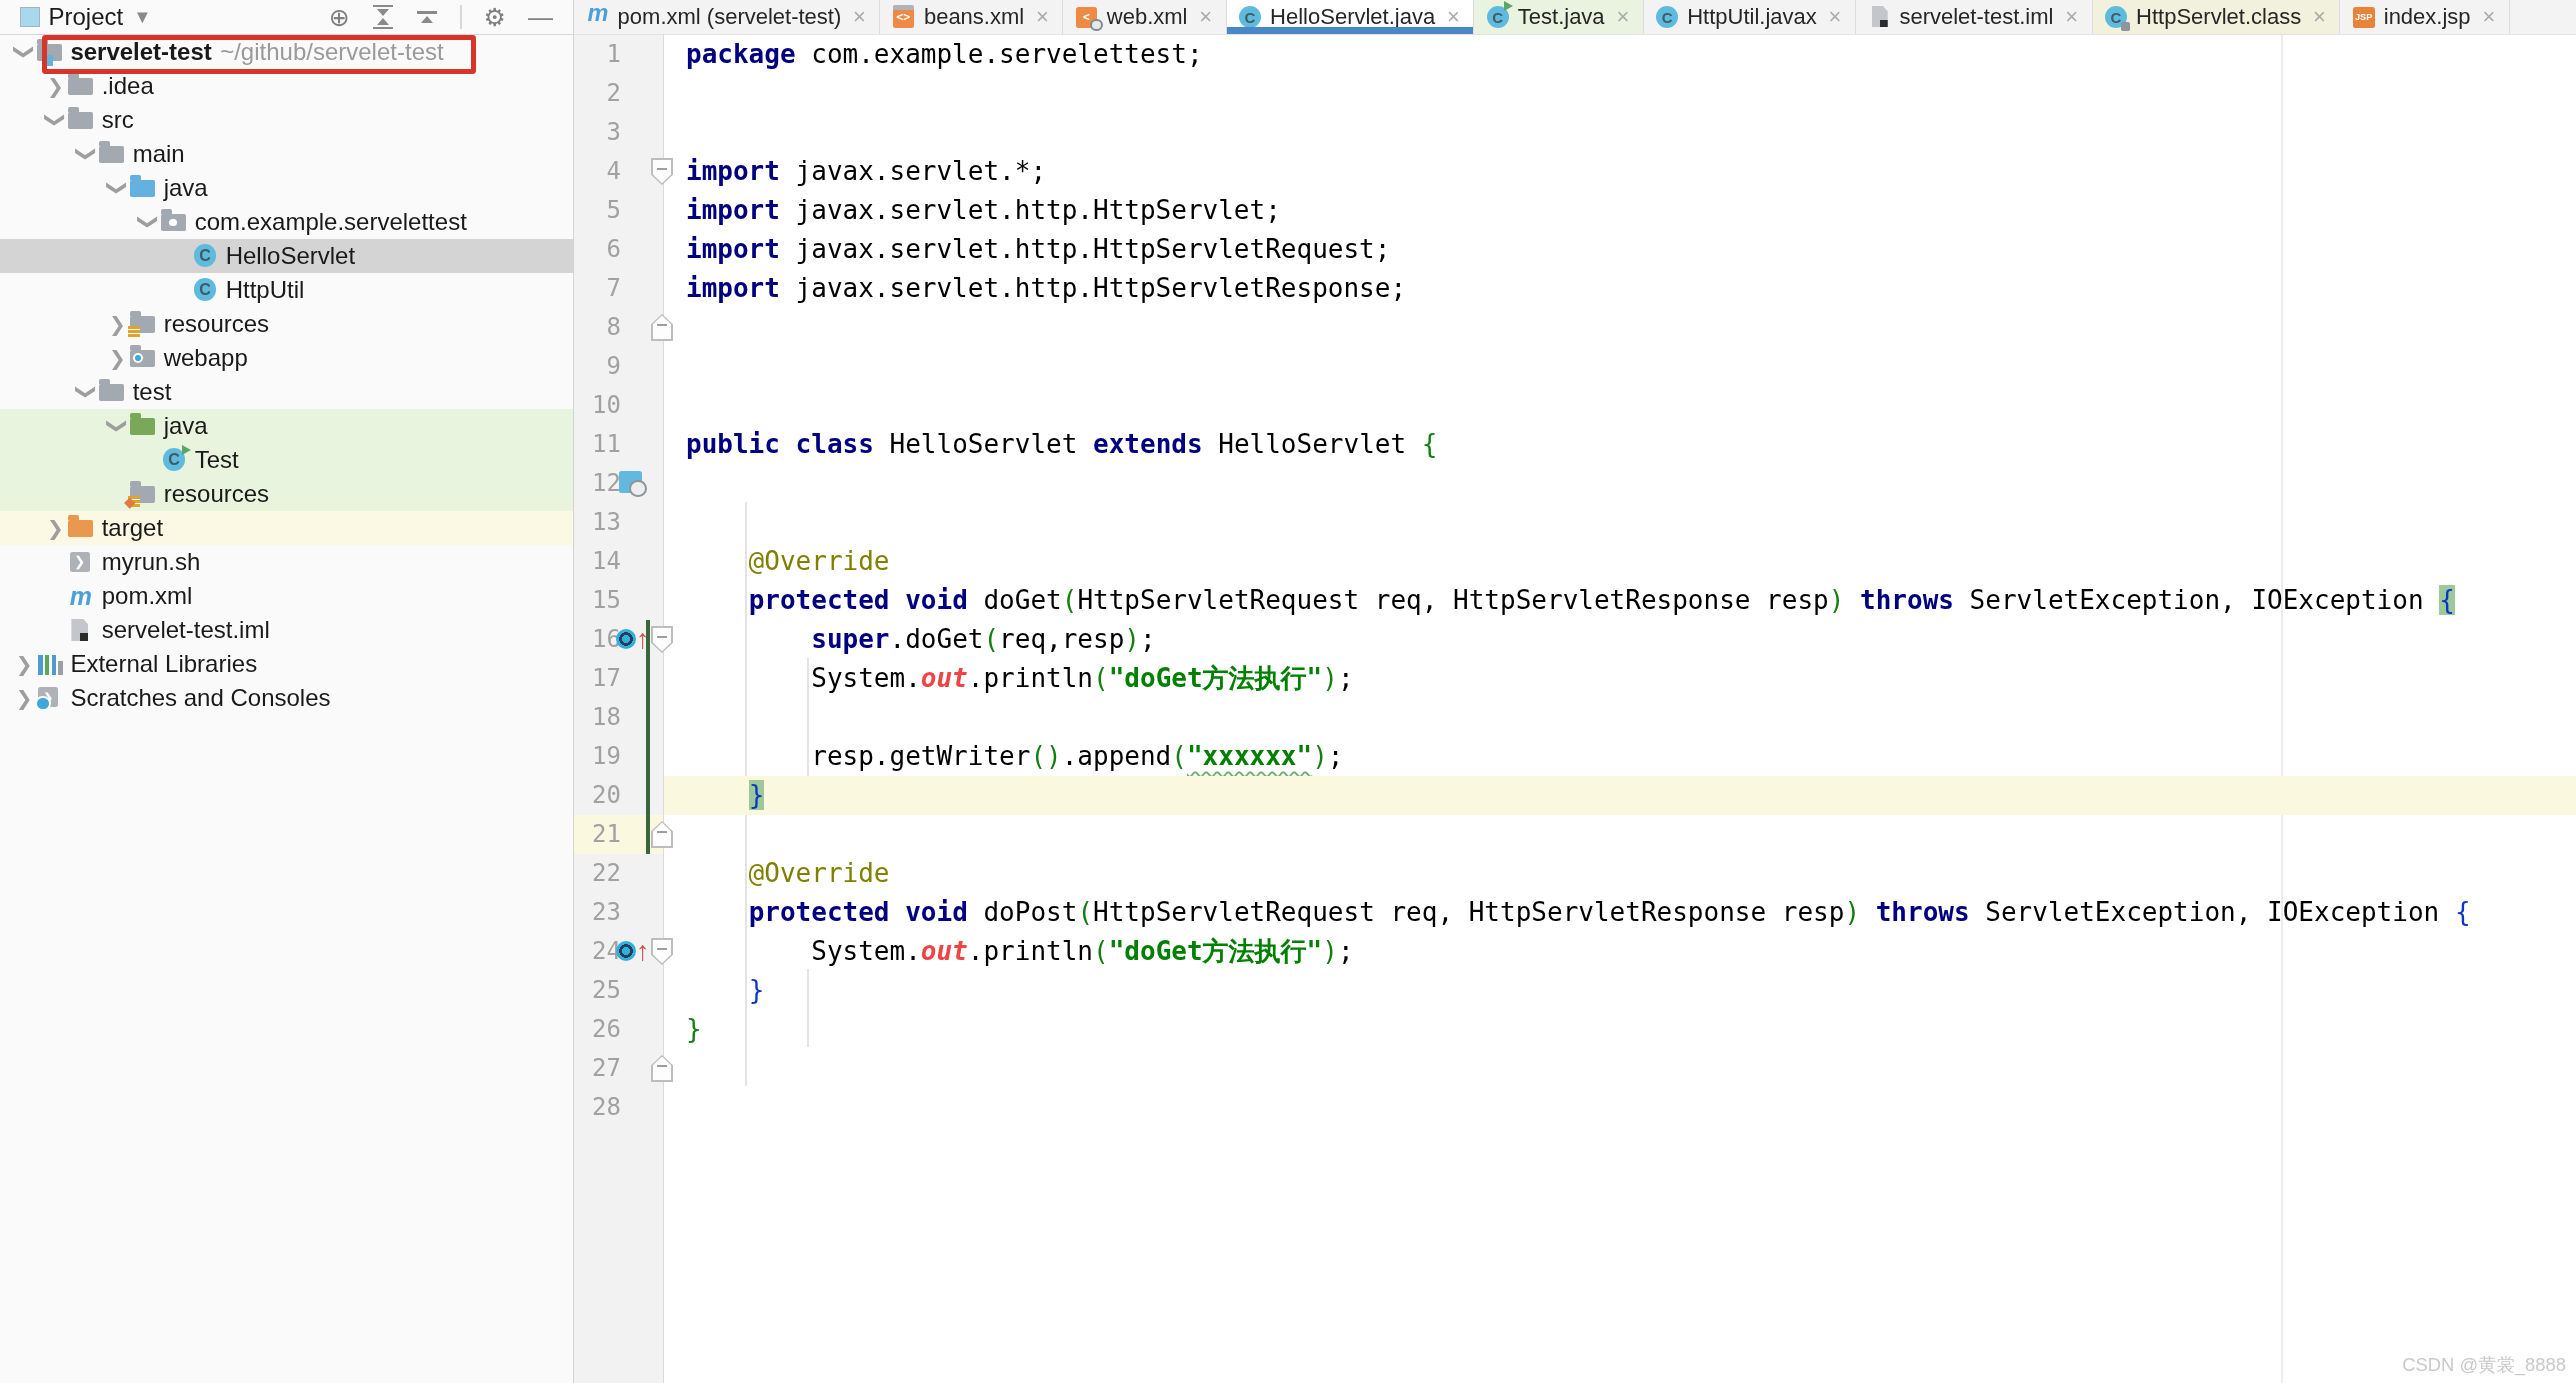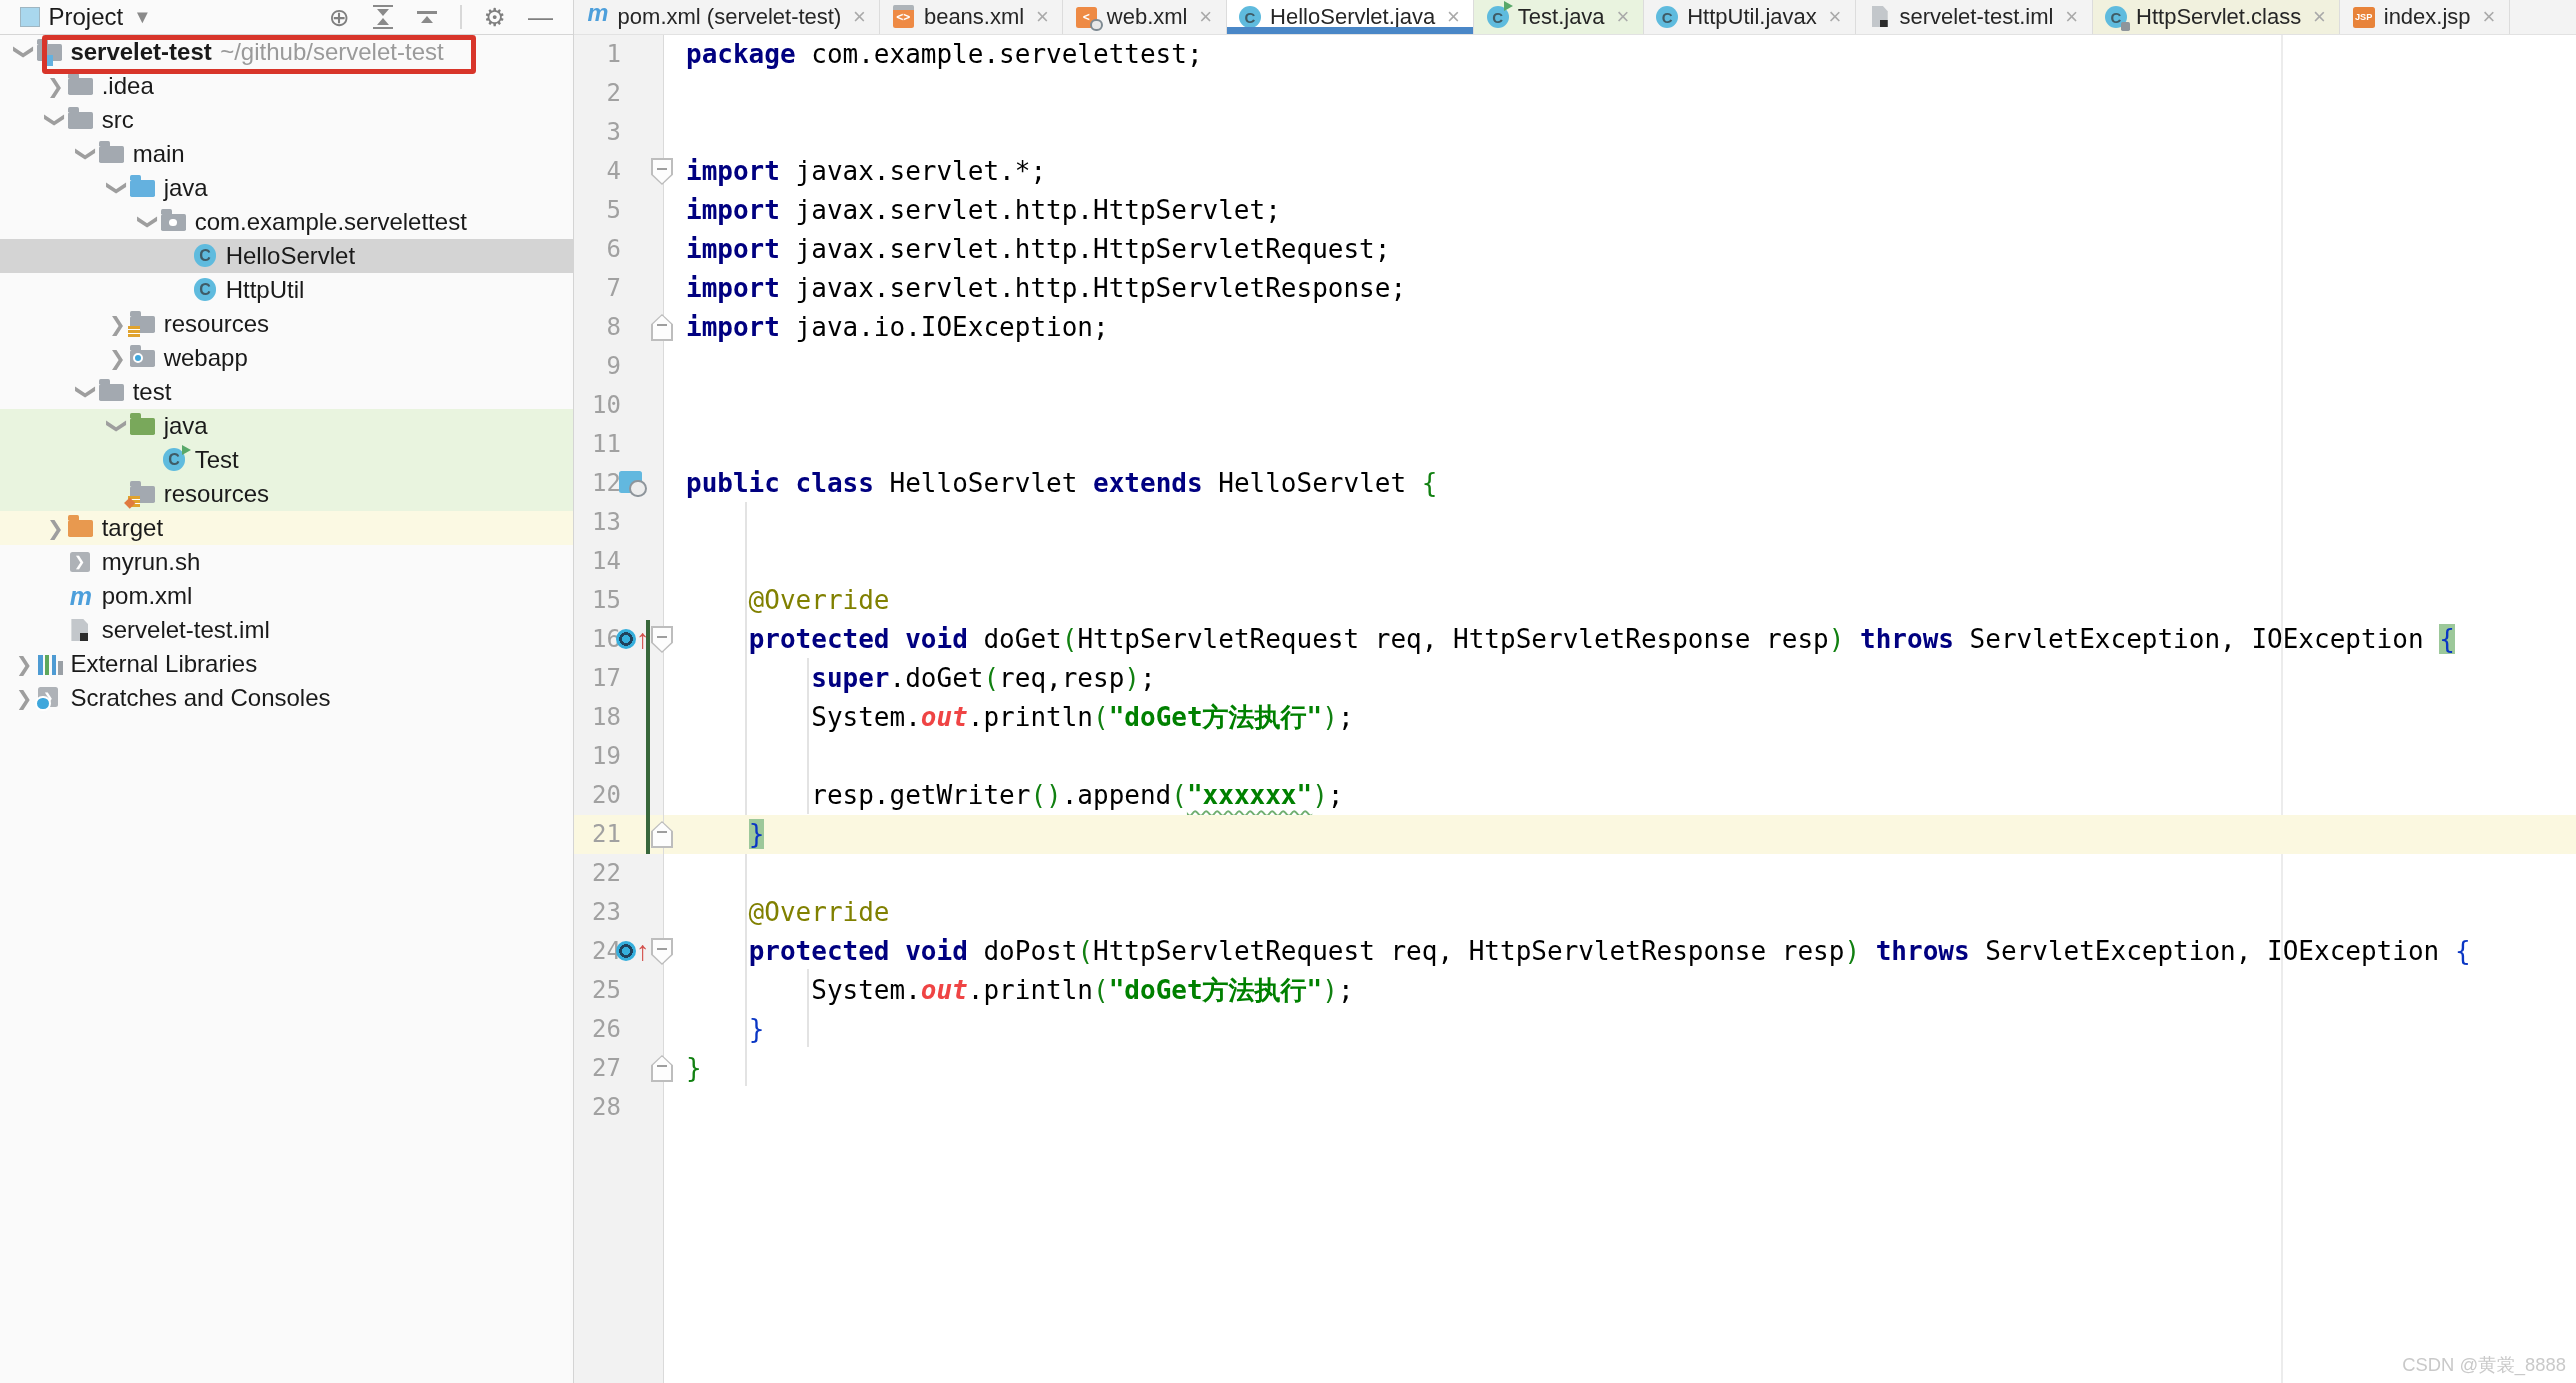--- a/index.html
+++ b/index.html
@@ -525,21 +525,20 @@
         </div>
       <div id="codepane">
         <div id="margin-guide" style="left: 1617px;"></div>
       <div class="crow"><span class="tk-k">package</span><span class="tk-p"> com.example.servelettest;</span></div>
           <div class="crow"></div>
           <div class="crow"></div>
           <div class="crow"><span class="tk-k">import</span><span class="tk-p"> javax.servlet.*;</span></div>
           <div class="crow"><span class="tk-k">import</span><span class="tk-p"> javax.servlet.http.HttpServlet;</span></div>
           <div class="crow"><span class="tk-k">import</span><span class="tk-p"> javax.servlet.http.HttpServletRequest;</span></div>
           <div class="crow"><span class="tk-k">import</span><span class="tk-p"> javax.servlet.http.HttpServletResponse;</span></div>
-          <div class="crow"><span class="tk-k">import</span><span class="tk-p"> java.io.IOException;</span></div>
           <div class="crow"></div>
           <div class="crow"></div>
           <div class="crow"></div>
           <div class="crow"><span class="tk-k">public</span><span class="tk-p"> </span><span class="tk-k">class</span><span class="tk-p"> HelloServlet </span><span class="tk-k">extends</span><span class="tk-p"> HelloServlet </span><span class="tk-g">{</span></div>
           <div class="crow"></div>
           <div class="crow"></div>
           <div class="crow"><span class="tk-a">    @Override</span></div>
           <div class="crow"><span class="tk-p">    </span><span class="tk-k">protected</span><span class="tk-p"> </span><span class="tk-k">void</span><span class="tk-p"> doGet</span><span class="tk-g">(</span><span class="tk-p">HttpServletRequest req, HttpServletResponse resp</span><span class="tk-g">)</span><span class="tk-p"> </span><span class="tk-k">throws</span><span class="tk-p"> ServletException, IOException </span><span class="tk-bh">{</span></div>
           <div class="crow"><span class="tk-p">        </span><span class="tk-k">super</span><span class="tk-p">.doGet</span><span class="tk-g">(</span><span class="tk-p">req,resp</span><span class="tk-g">)</span><span class="tk-p">;</span></div>
           <div class="crow"><span class="tk-p">        System.</span><span class="tk-f">out</span><span class="tk-p">.println</span><span class="tk-g">(</span><span class="tk-s">"doGet方法执行"</span><span class="tk-g">)</span><span class="tk-p">;</span></div>

